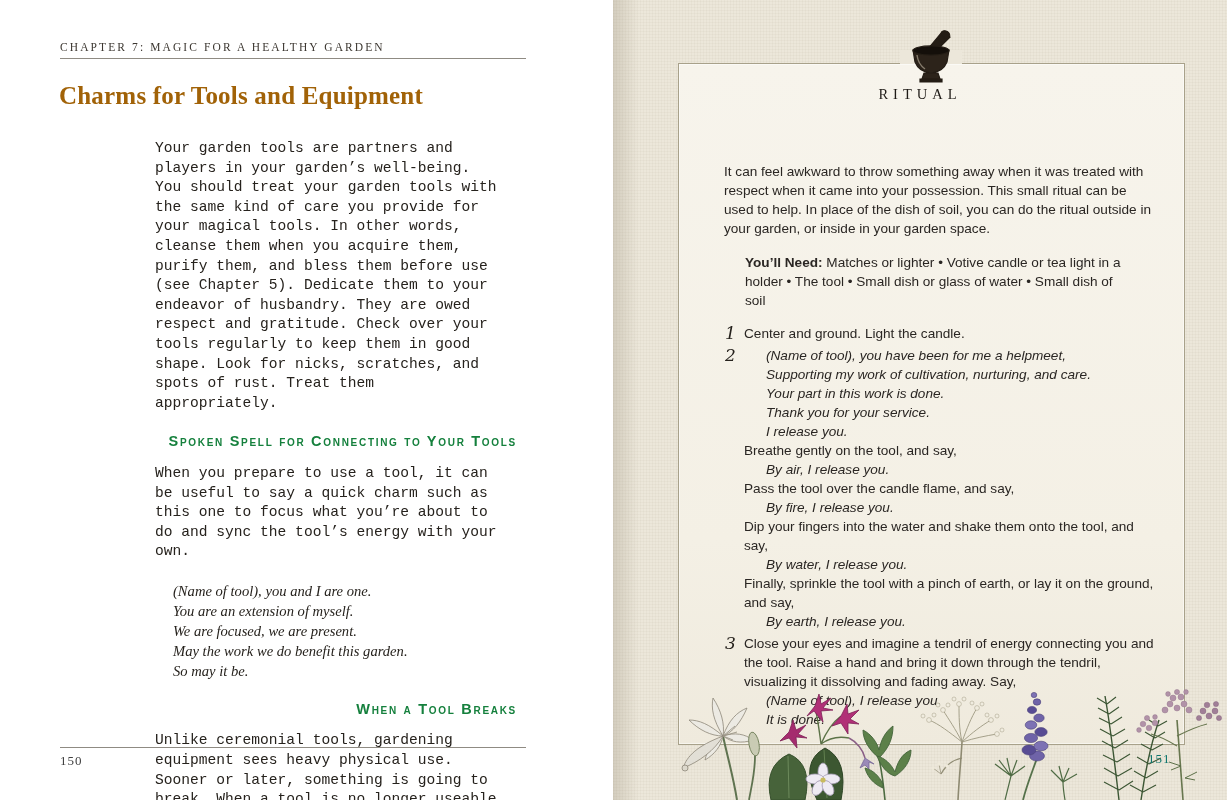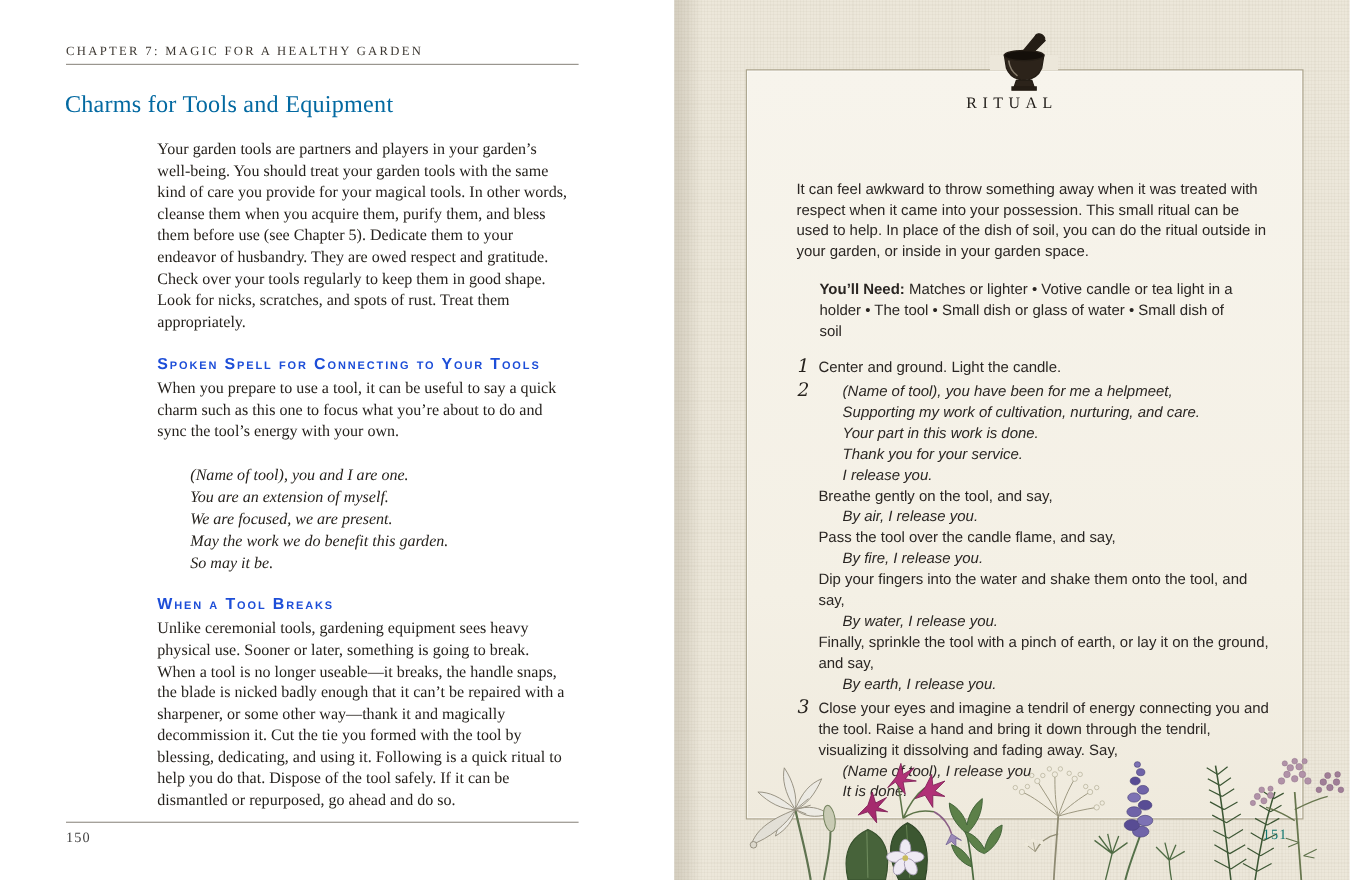--- a/index.html
+++ b/index.html
@@ -4,24 +4,24 @@
 <style>
   * { margin:0; padding:0; box-sizing:border-box; }
   html,body { width:1227px; height:800px; overflow:hidden; }
   body { font-family:"Liberation Serif", serif; background:#ffffff; }
   .book { position:relative; width:1227px; height:656px; }
 
   
   .left-page { position:absolute; left:0; top:0; width:613px; height:800px; background:#ffffff; color:#24201b; }
   .running-header { position:absolute; left:60px; top:41px; font-size:11.5px; letter-spacing:2.1px; color:#3c3731; white-space:nowrap; }
   .header-rule { position:absolute; left:60px; top:58px; width:466px; height:1px; background:#8f8b83; }
-  .page-title { position:absolute; left:59px; top:82px; font-size:22px; font-weight:400; letter-spacing:0.2px; color:#0369a1; }
+  .page-title { position:absolute; left:59px; top:82px; font-size:25px; font-weight:700; letter-spacing:0.2px; color:#a16207; }
   .lp-content { position:absolute; left:143px; top:127px; width:374px; font-size:14.6px; line-height:19.6px; color:#26221d; }
-  .lp-content p { margin:0; }
-  .subhead { font-family:"Liberation Sans", sans-serif; font-variant:small-caps; font-weight:600; font-size:14.5px; letter-spacing:1.7px; color:#1d4ed8; margin:19px 0 2px 0; white-space:nowrap; }
+  .lp-content p { margin:12px;font-family:Liberation Mono, monospace; }
+  .subhead { font-family:"Liberation Sans", sans-serif; font-variant:small-caps; font-weight:600; font-size:14.5px; letter-spacing:1.7px; color:#15803d; margin:19px 0 2px 0; white-space:nowrap;text-align:right; }
   .spell-block { margin:19px 0 7px 30px; font-style:italic; line-height:20px; }
   .footer-rule { position:absolute; left:60px; top:747px; width:466px; height:1px; background:#8f8b83; }
   .folio-left { position:absolute; left:60px; top:753px; font-size:13px; letter-spacing:1px; color:#404040; }
 
   
   .right-page { position:absolute; left:613px; top:0; width:614px; height:800px; background:#ece7da; color:#2a2623; font-family:"Liberation Sans", sans-serif; }
   .right-page .texture { position:absolute; inset:0;
     background:
       repeating-linear-gradient(0deg, rgba(140,128,100,0.05) 0 1px, transparent 1px 3px),
       repeating-linear-gradient(90deg, rgba(140,128,100,0.05) 0 1px, transparent 1px 3px);

